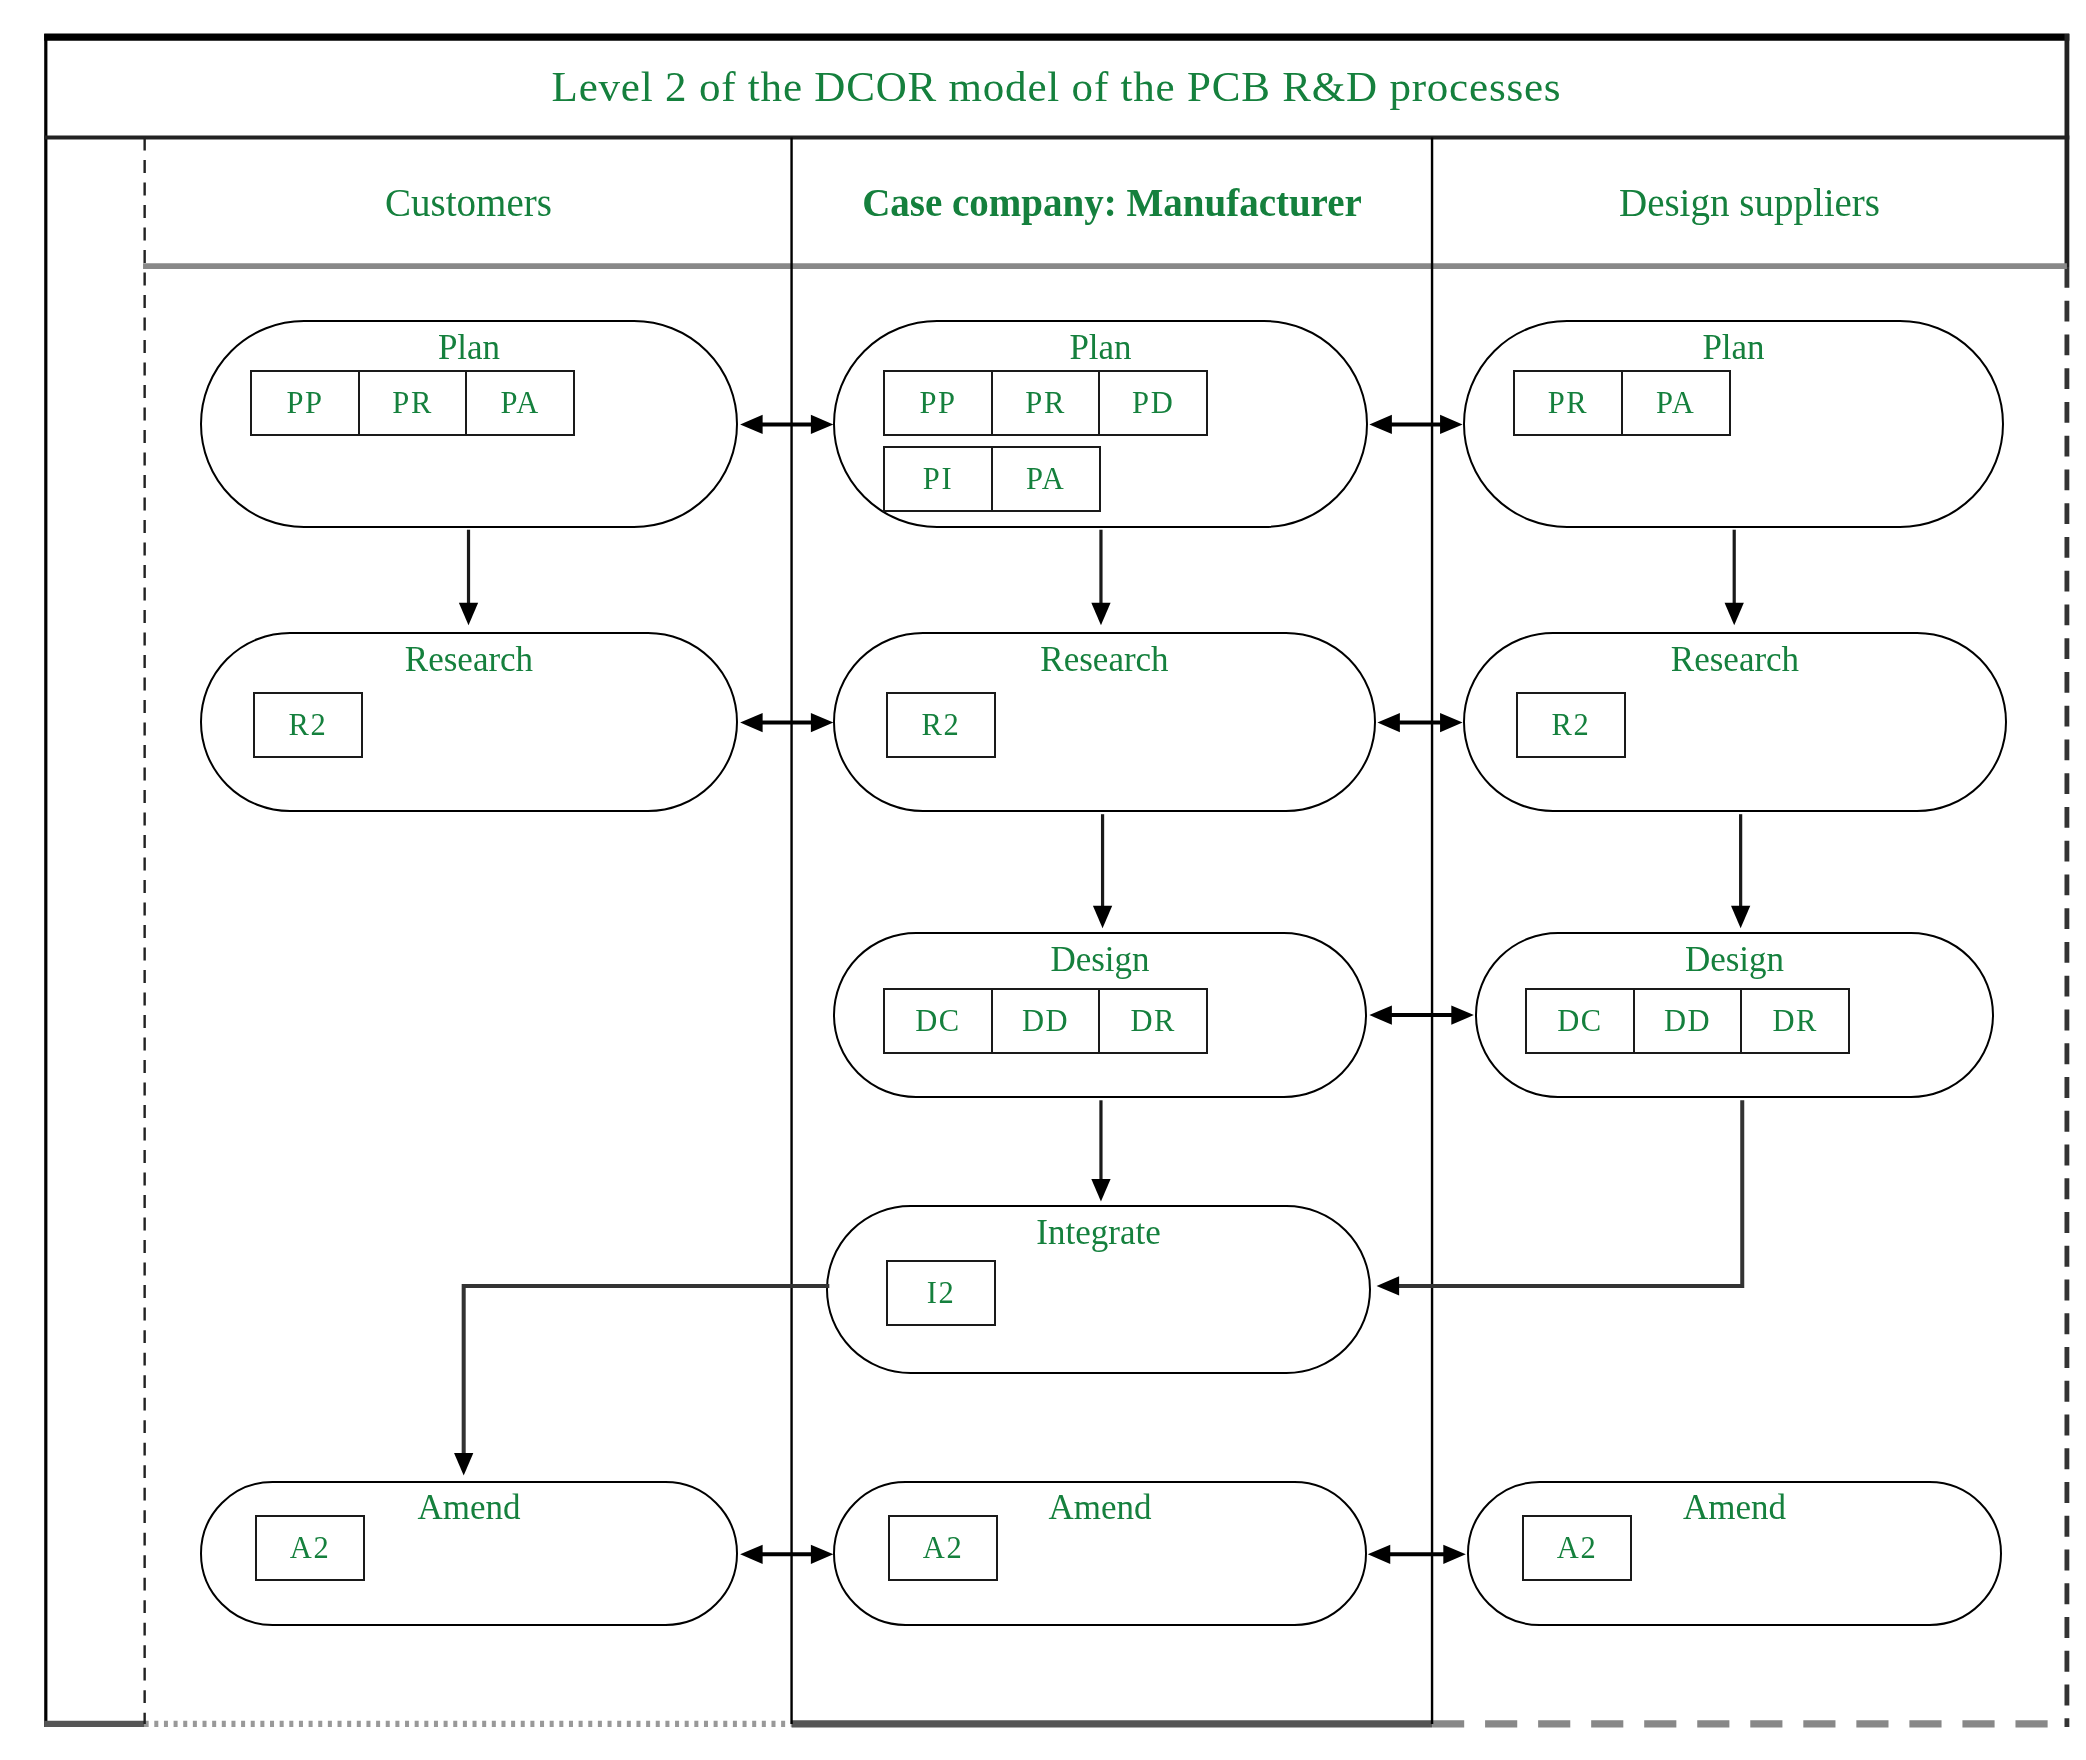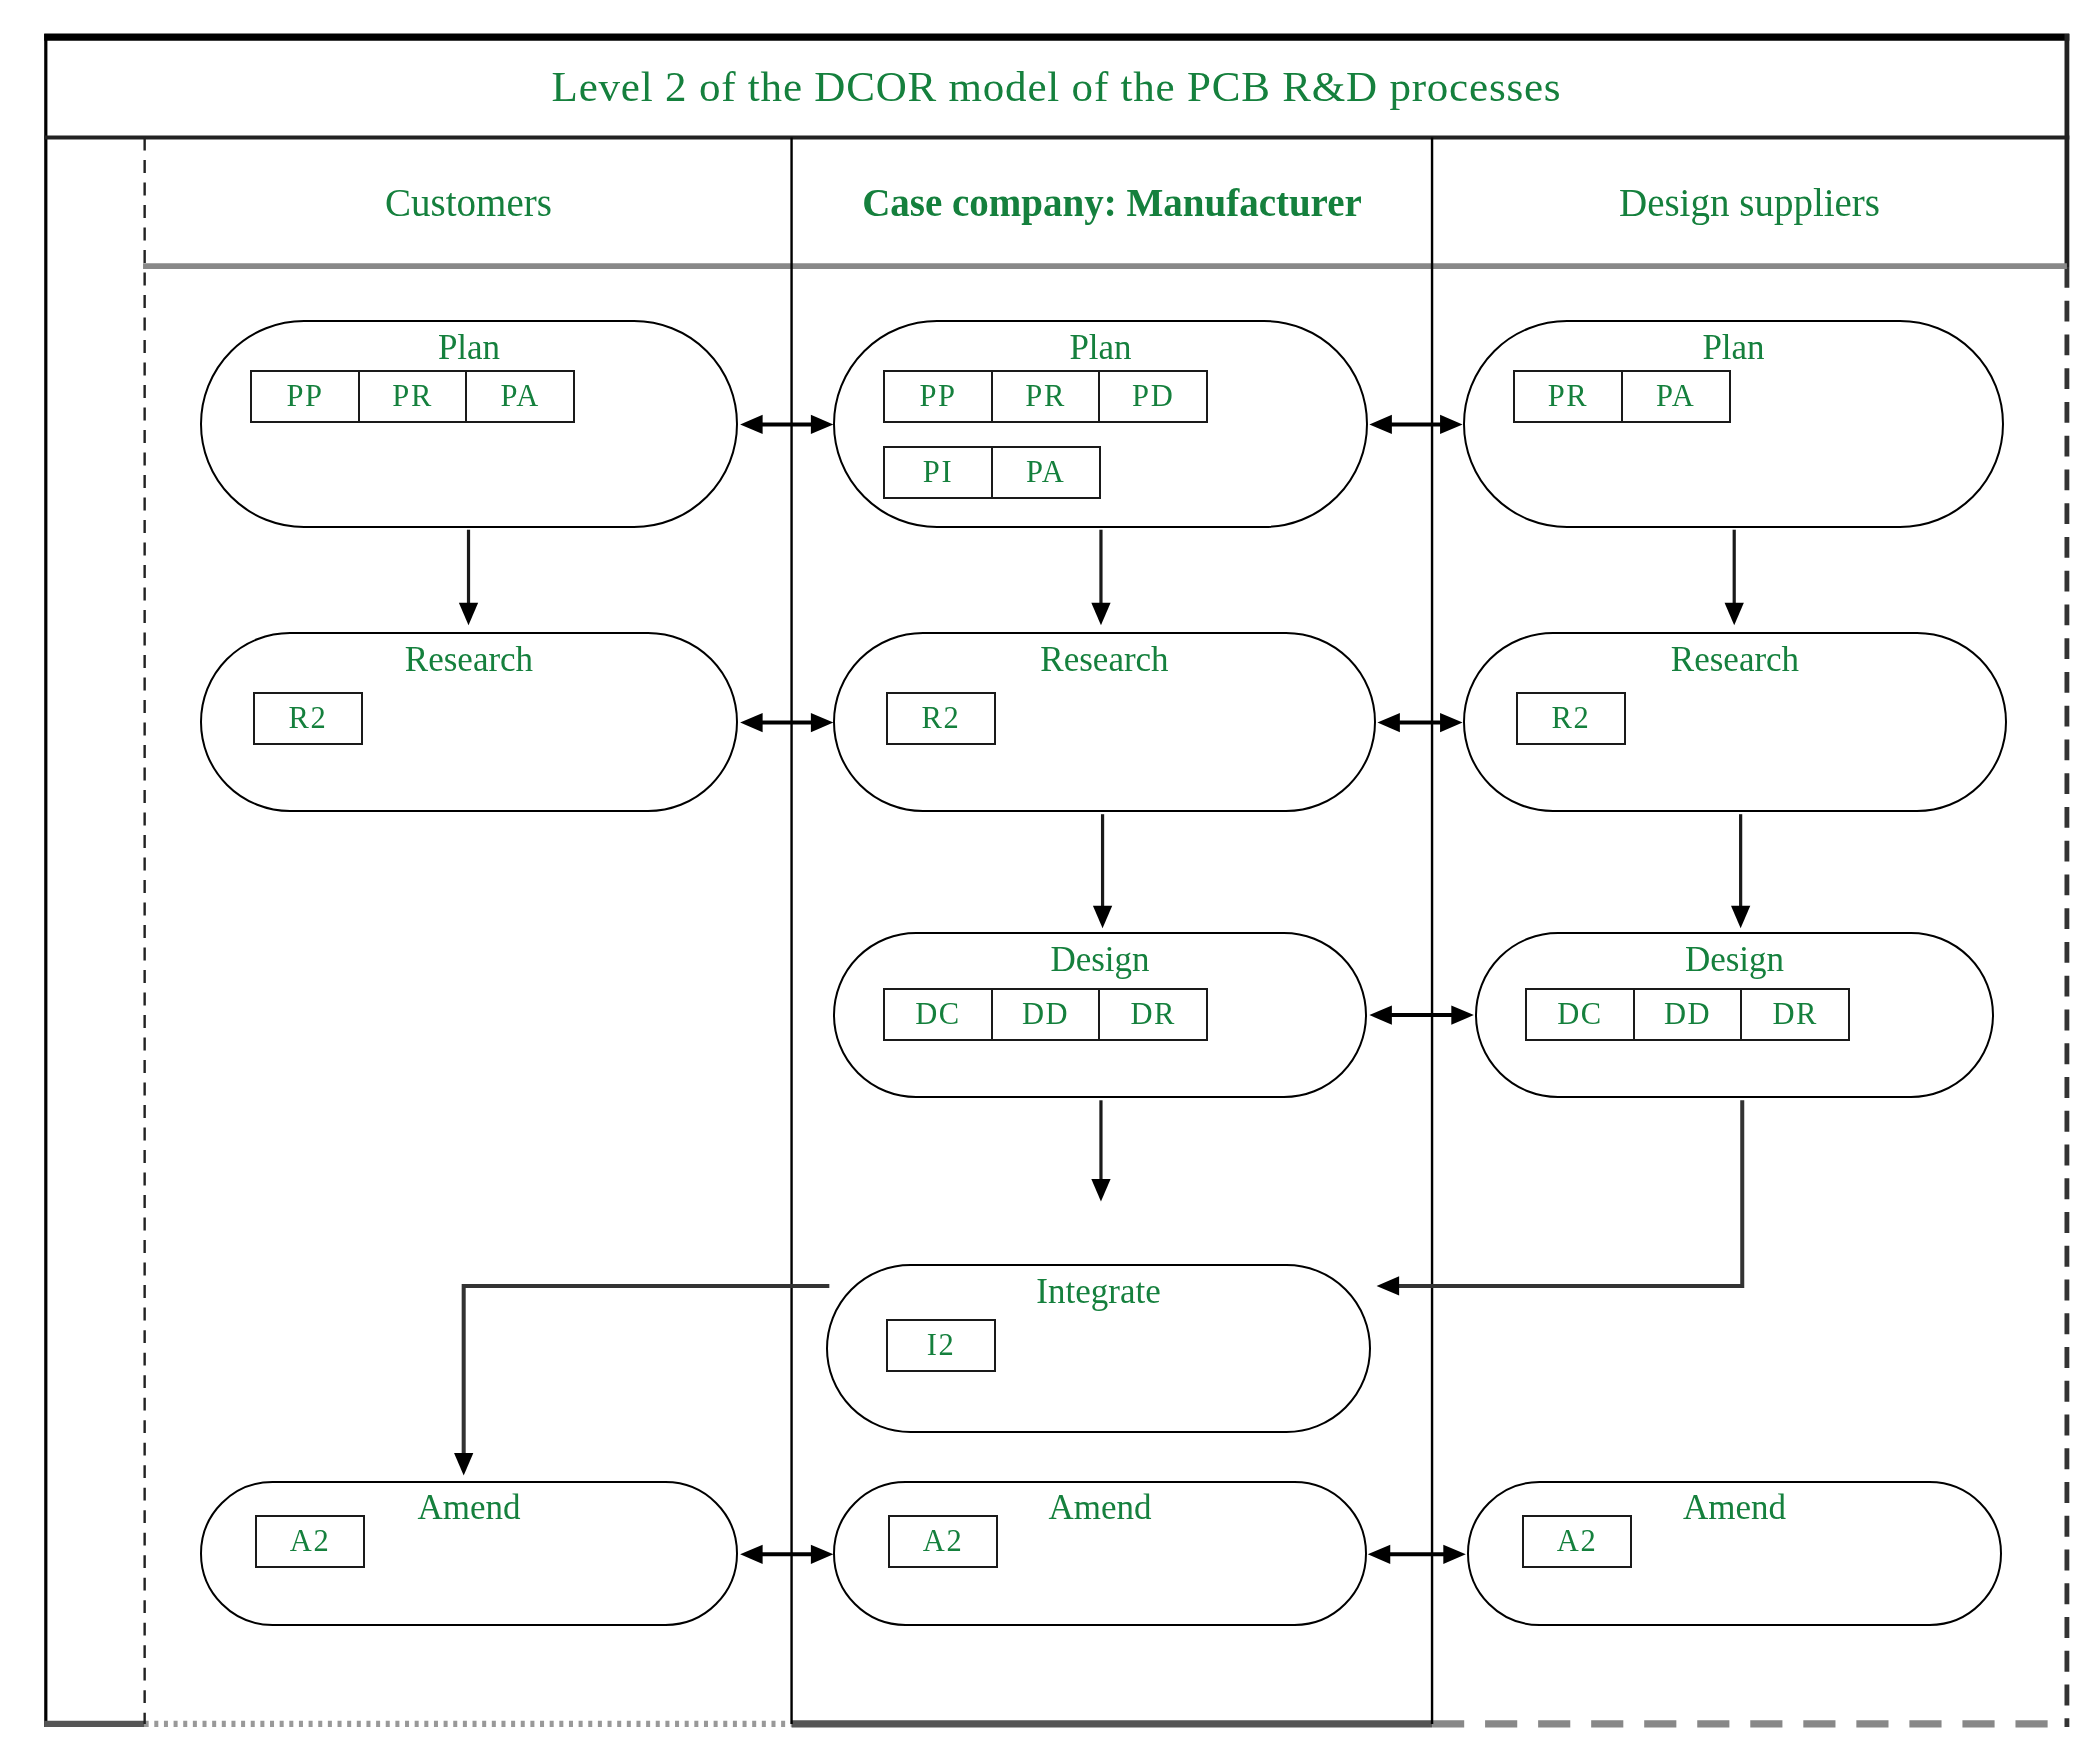--- a/index.html
+++ b/index.html
@@ -20,21 +20,21 @@
   .stadium{
     position:absolute;box-sizing:border-box;background:#fff;
     border:2.4px solid #000;border-radius:803px;z-index:1;
   }
   .stitle{
     position:absolute;left:0;right:0;top:6.4px;text-align:center;
     font-size:35px;
   }
   .crow{position:absolute;display:flex;}
   .code{
-    box-sizing:border-box;width:110px;height:53px;border:2.4px solid #1a1a1a;
+    box-sizing:border-box;width:110px;height:66px;border:2.4px solid #1a1a1a;
     margin-right:-2.4px;display:flex;align-items:center;justify-content:center;
     font-size:30.5px;letter-spacing:1.6px;background:#fff;
   }
   .r-plan1{left:48px;top:48px}
   .r-plan2{left:48px;top:124px}
   .r-research{left:51px;top:58px}
   .r-design{left:48px;top:54px}
   .r-integrate{left:58px;top:53px}
   .r-amend{left:53px;top:32px}
   .r-amend .stitle{top:4.8px}
@@ -113,21 +113,21 @@
 
   <div class="stadium" style="left:1475px;top:932px;width:519px;height:166px;">
     <div class="stitle">Design</div>
     <div class="crow r-design">
       <div class="code">DC</div>
       <div class="code">DD</div>
       <div class="code">DR</div>
     </div>
   </div>
 
-  <div class="stadium" style="left:826px;top:1264px;width:545px;height:169px;">
+  <div class="stadium" style="left:826px;top:1205px;width:545px;height:169px;">
     <div class="stitle">Integrate</div>
     <div class="crow r-integrate">
       <div class="code">I2</div>
     </div>
   </div>
 
   <div class="stadium r-amend" style="left:200px;top:1481px;width:538px;height:145px;">
     <div class="stitle">Amend</div>
     <div class="crow r-amend">
       <div class="code">A2</div>

